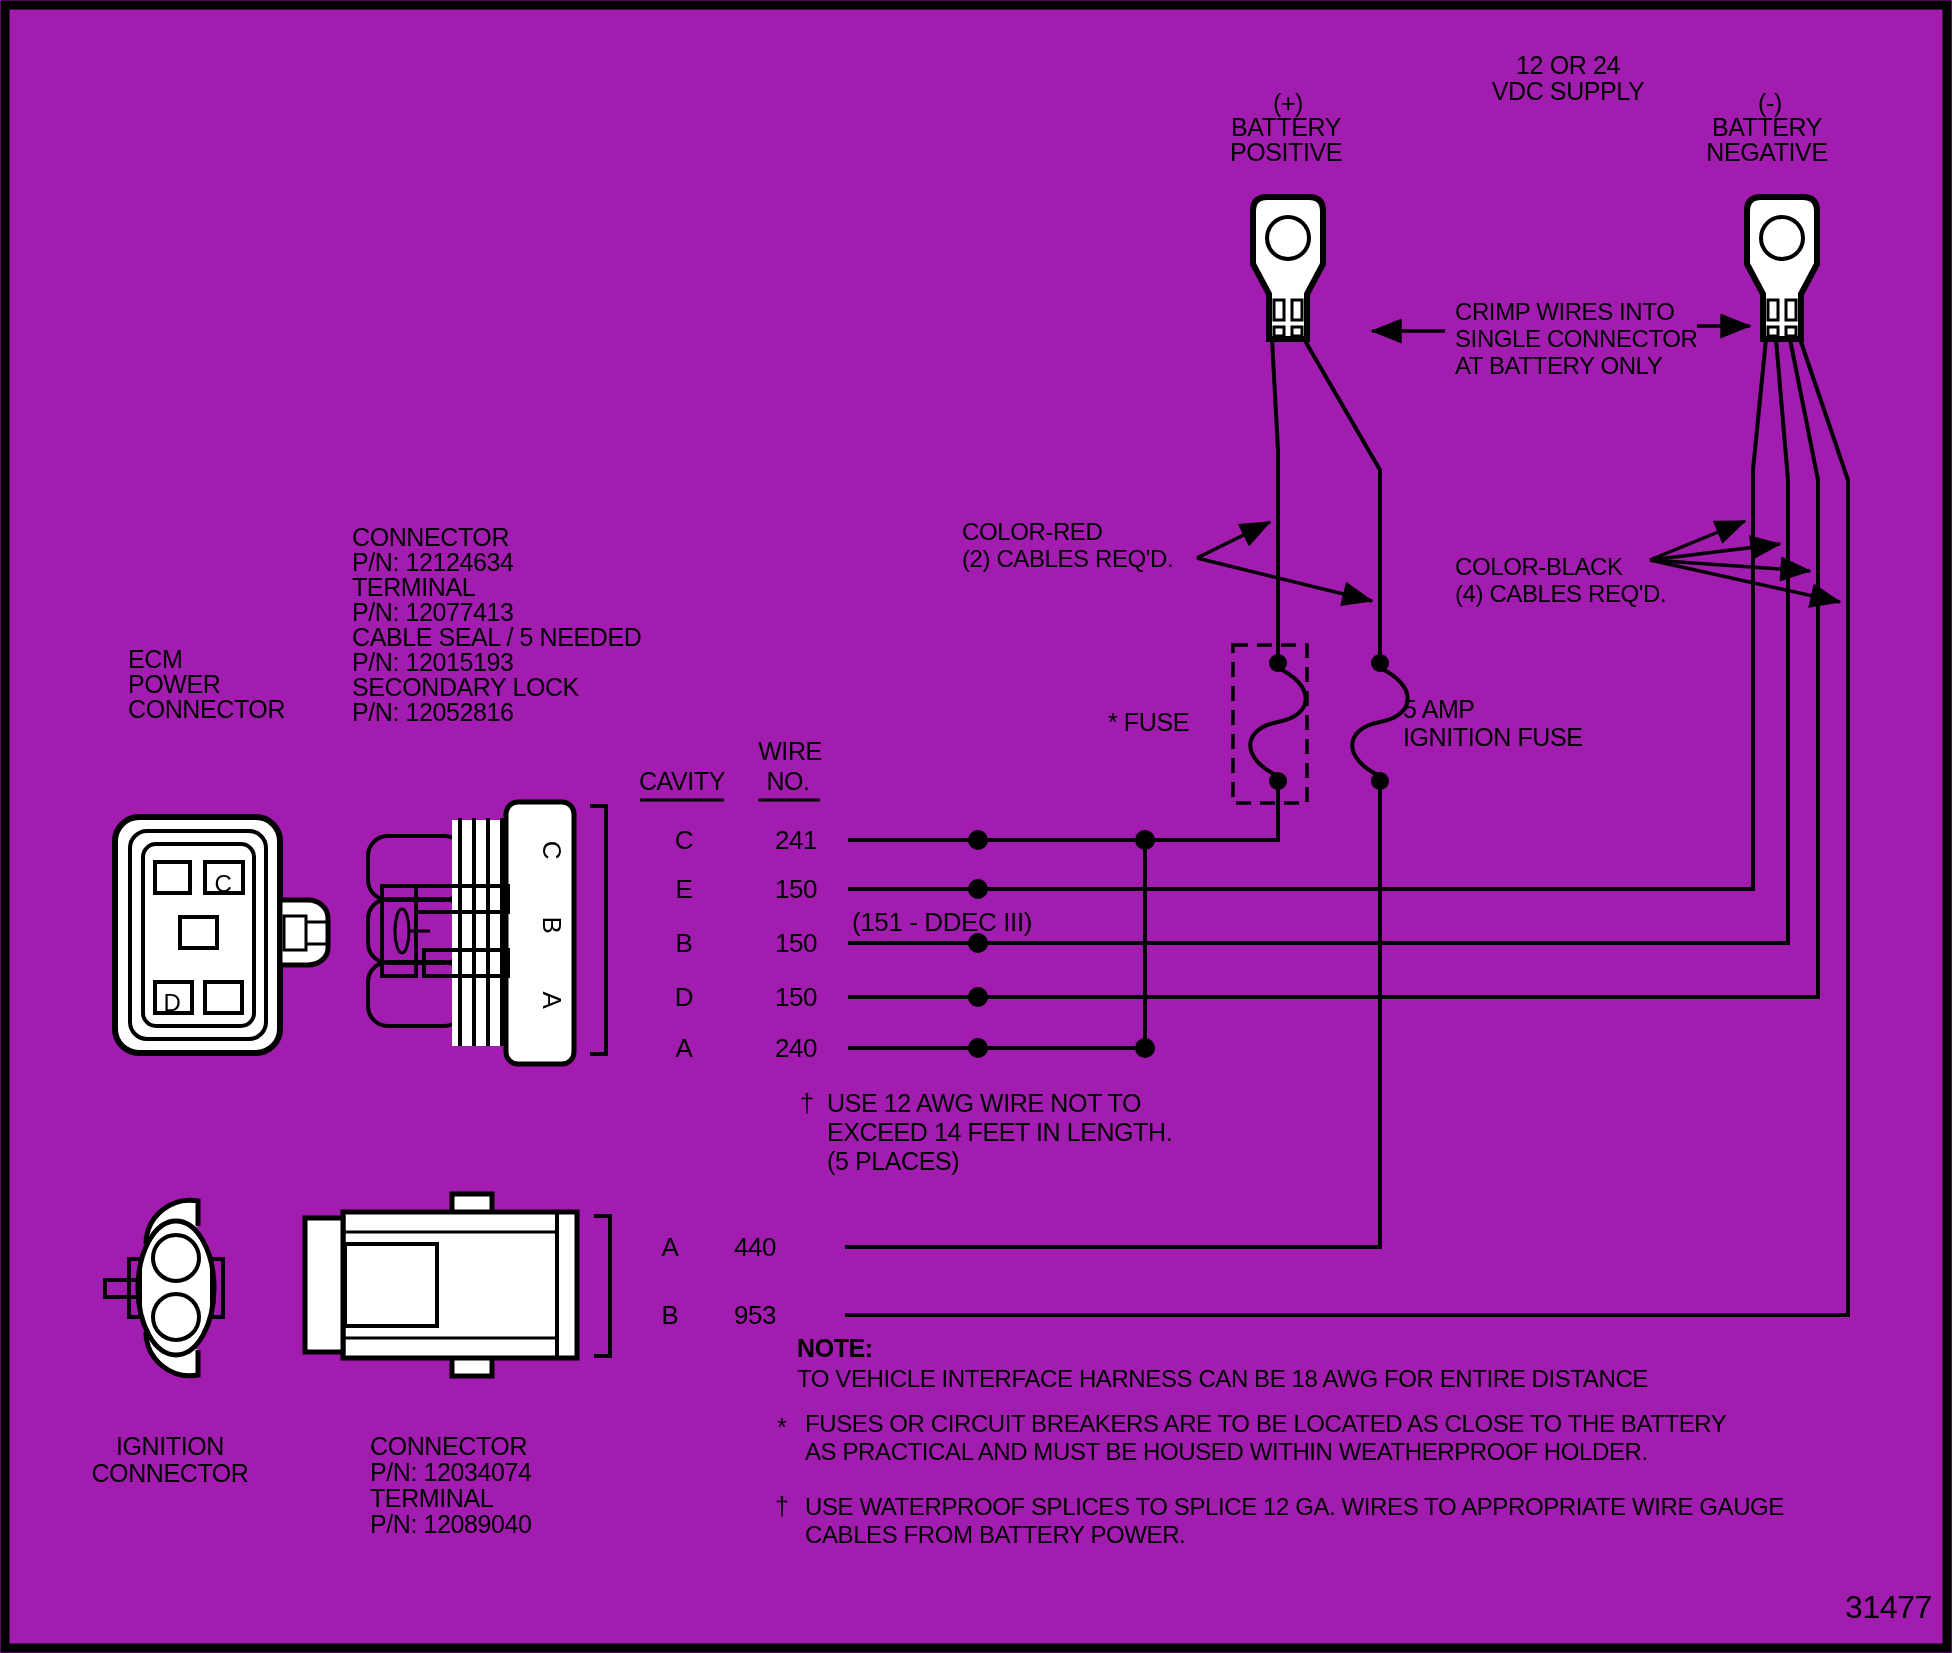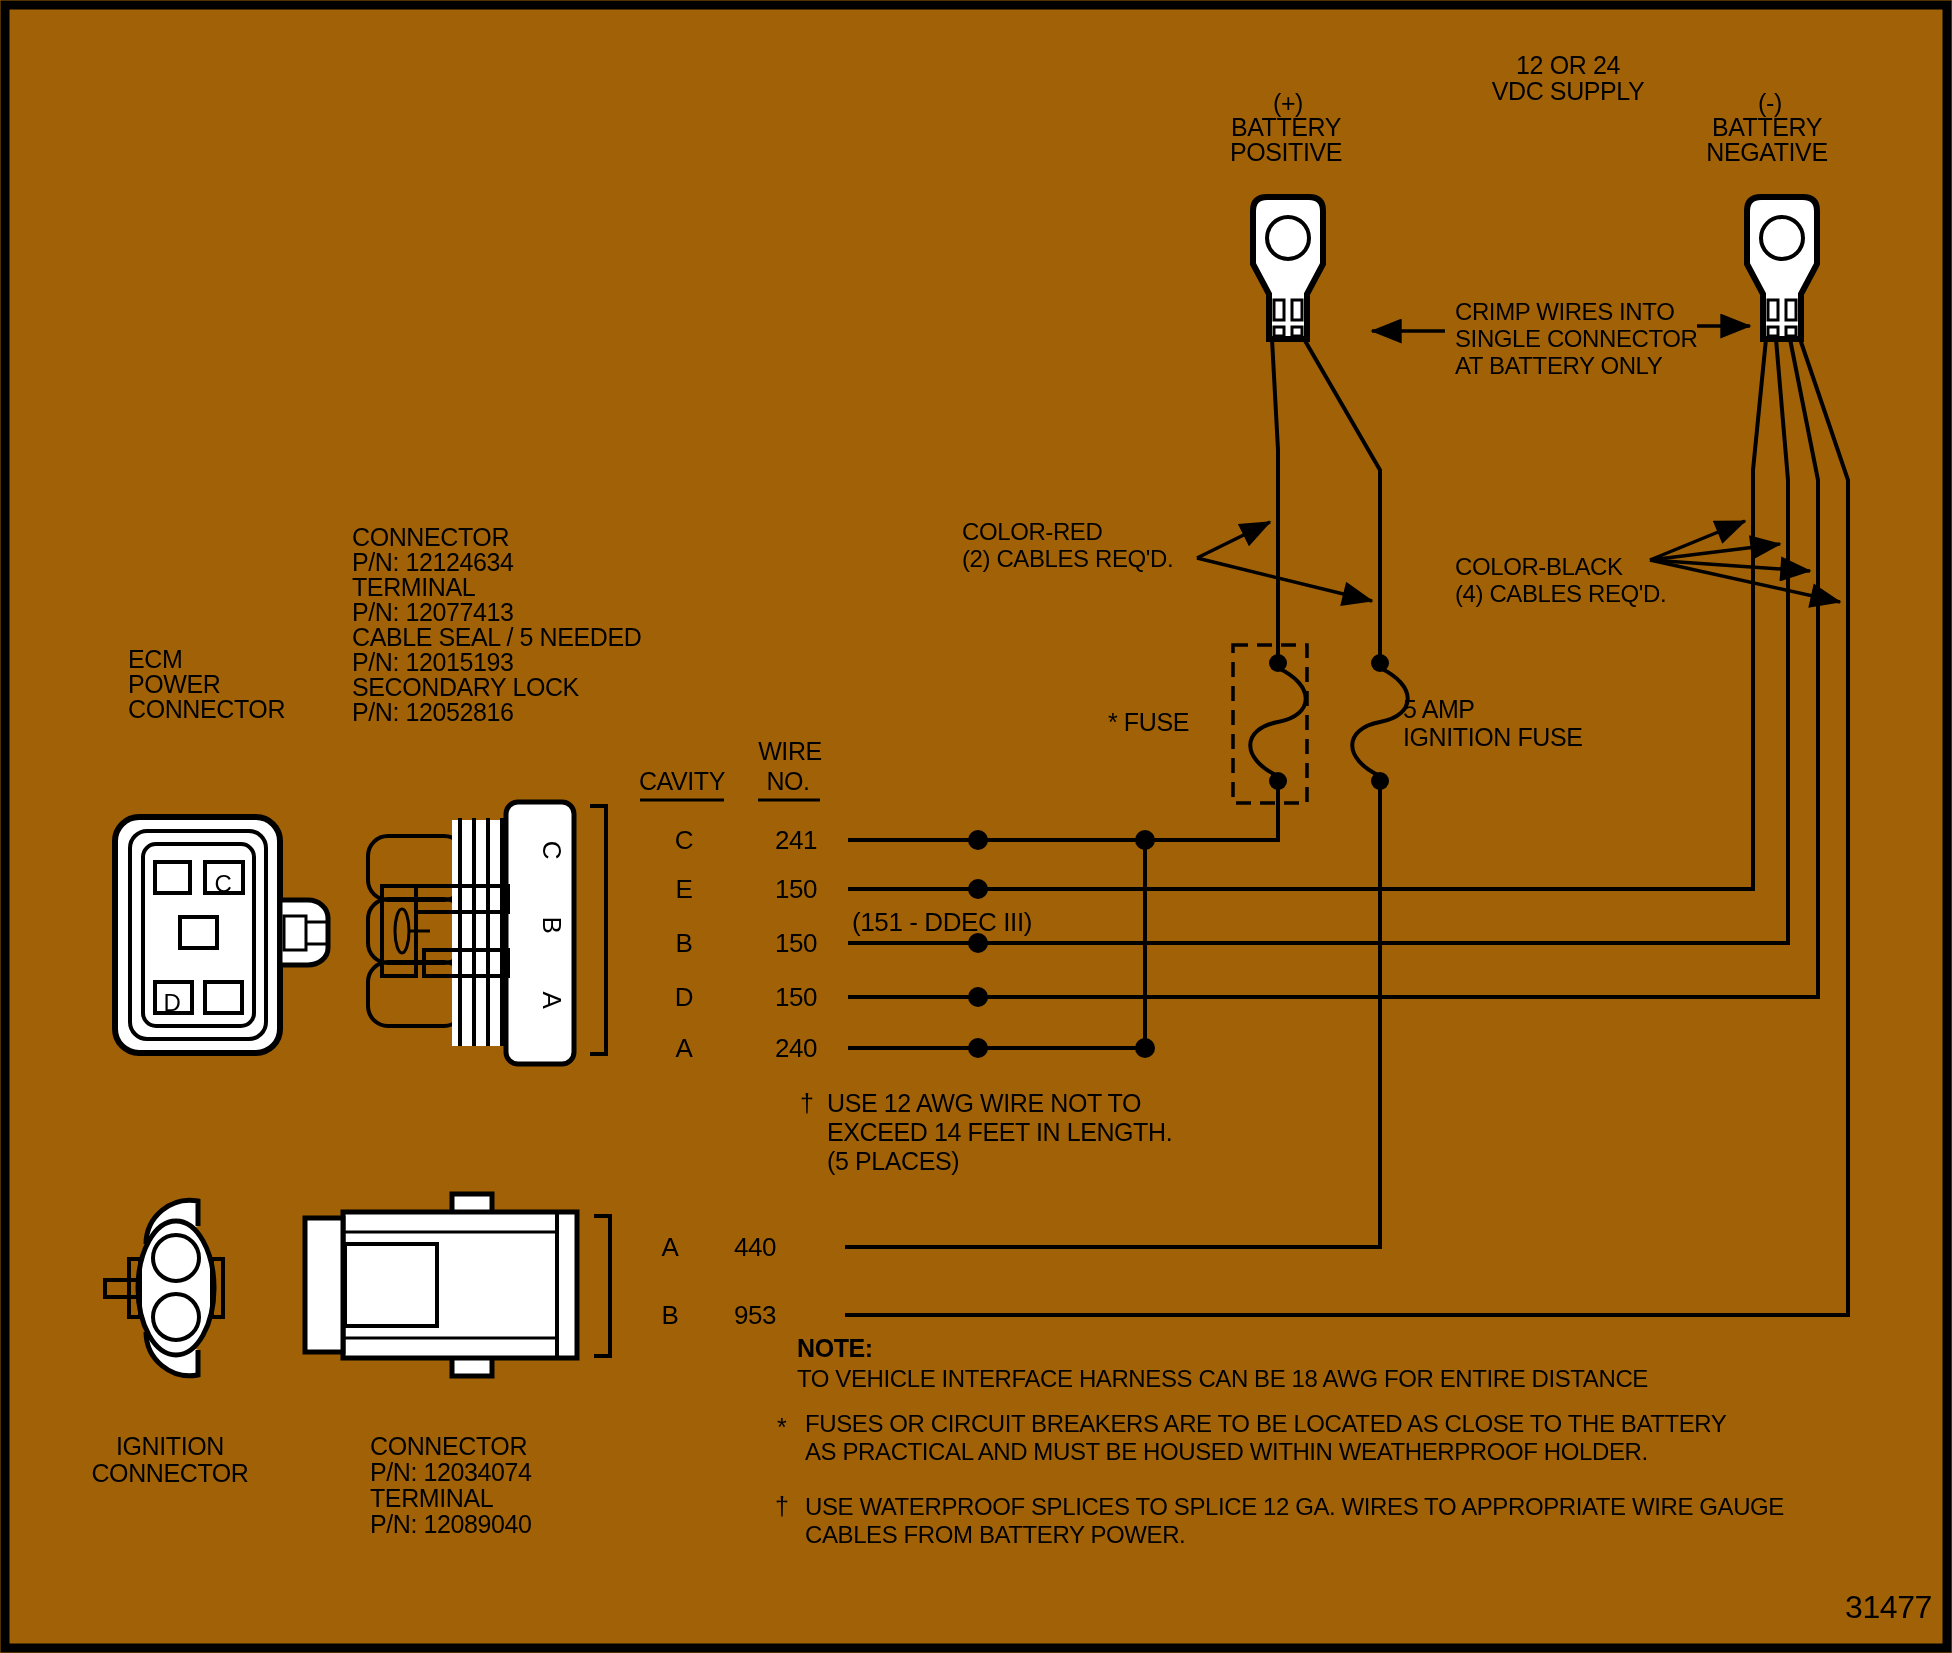--- a/index.html
+++ b/index.html
@@ -1,16 +1,16 @@
 <!DOCTYPE html>
 <html><head>
 <meta charset="utf-8">
 <style>
   html,body{margin:0;padding:0;background:#ffffff;}
-  #page{position:relative;width:1952px;height:1653px;background:#a16207;overflow:hidden;}
+  #page{position:relative;width:1952px;height:1653px;background:#a21caf;overflow:hidden;}
   svg{position:absolute;left:0;top:0;}
   svg text{font-family:"Liberation Sans","DejaVu Sans",sans-serif;fill:#000;letter-spacing:-0.4px;}
   .t24{font-size:24px;}
   .t25{font-size:25px;}
   .t26{font-size:26px;}
   .t32{font-size:32px;}
   .bold{font-weight:bold;}
   .mid{text-anchor:middle;}
   .end{text-anchor:end;}
   .wire{stroke:#000;stroke-width:4;fill:none;}

